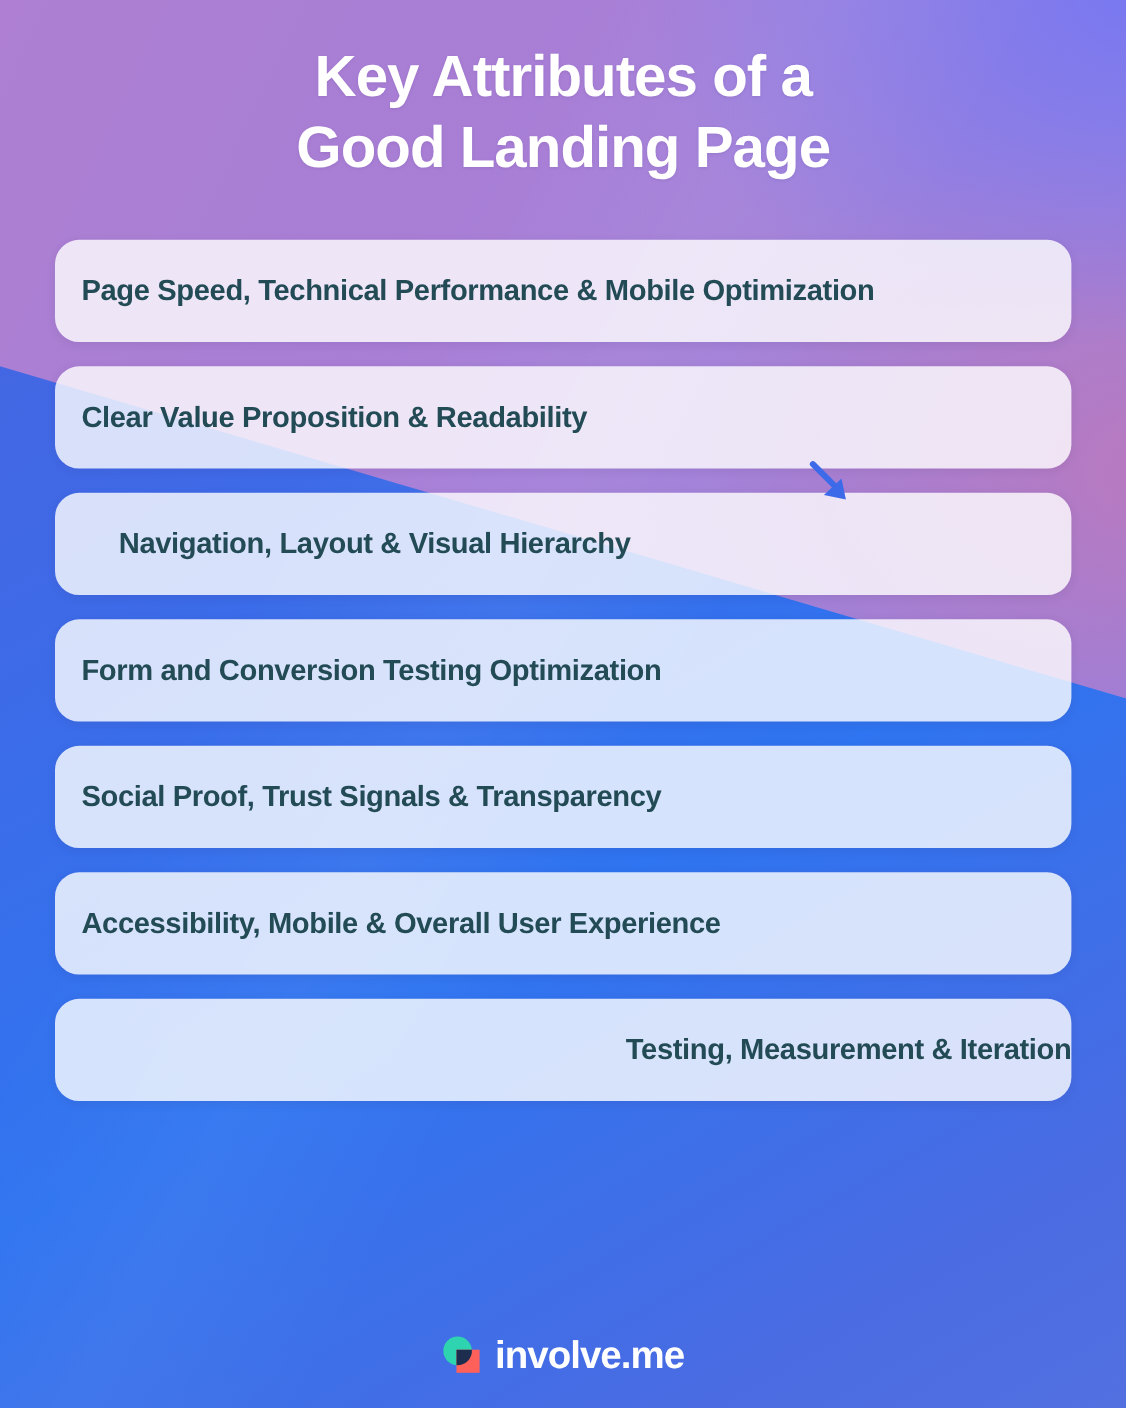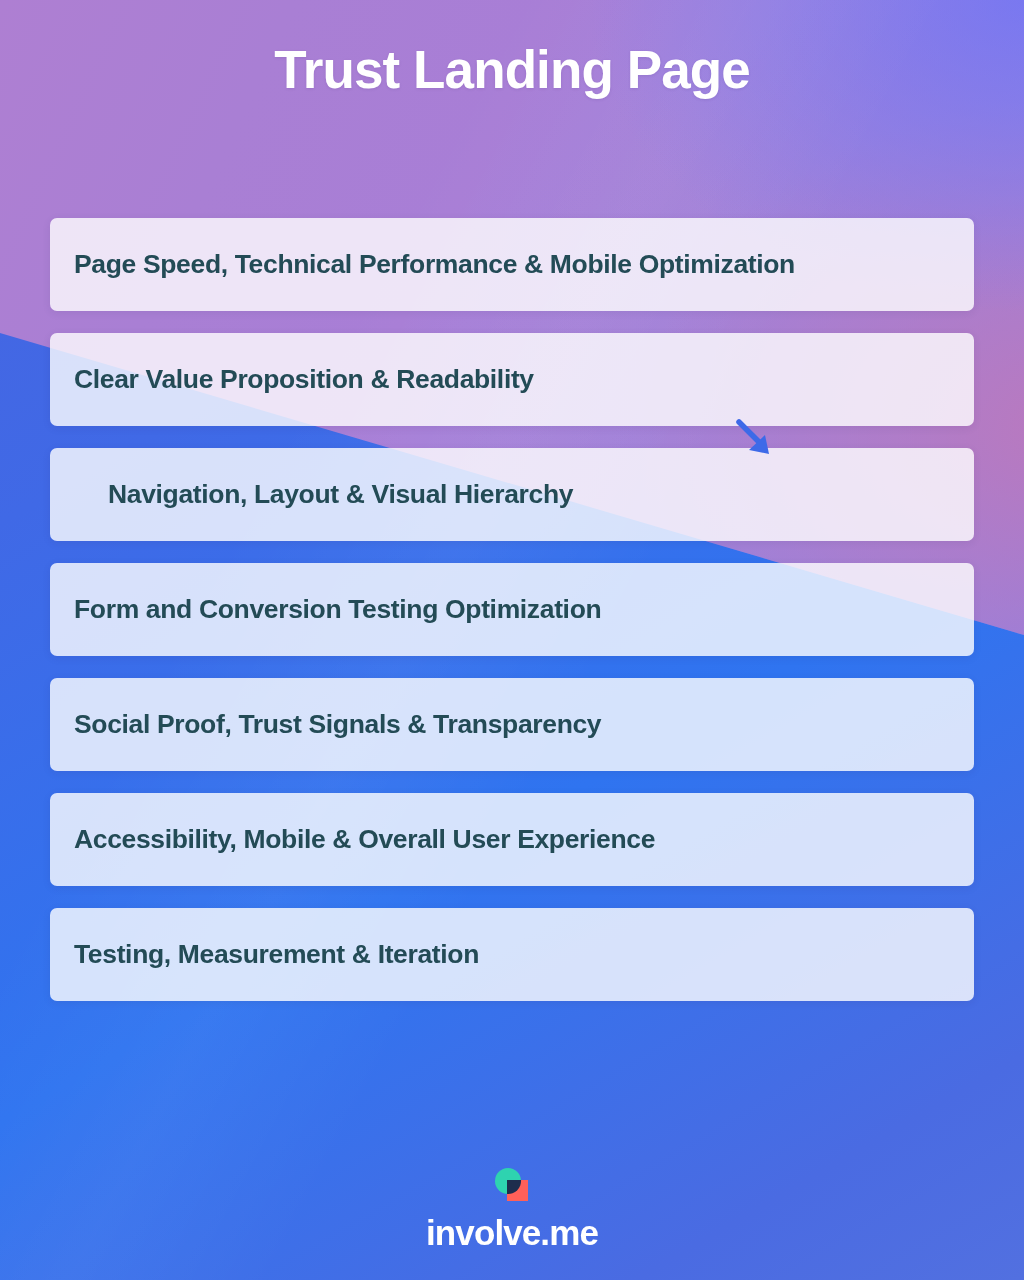--- a/index.html
+++ b/index.html
@@ -111,28 +111,28 @@
     left:50px;
     top:218px;
     width:924px;
     z-index:3;
   }
 
   .card {
     position:relative;
     height:93px;
     margin-bottom:22px;
-    border-radius:7px;
+    border-radius:22px;
     background:rgba(255,255,255,.80);
     box-shadow:0 2px 9px rgba(40,30,90,.09);
     display:flex;
     align-items:center;
     overflow:hidden;
   }
-  .card:last-child { margin-bottom:0; }
+  .card:last-child { margin-bottom:0;justify-content:flex-end; }
 
   .card-label {
     position:relative;
     z-index:2;
     color:#234b56;
     font-size:26.5px;
     font-weight:bold;
     letter-spacing:-0.35px;
     padding-left:24px;
     white-space:nowrap;
@@ -153,21 +153,20 @@
   
   #footer {
     position:absolute;
     left:0; right:0;
     bottom:30px;
     z-index:4;
     display:flex;
     align-items:center;
     justify-content:center;
     gap:12px;
-    flex-direction:column;
   }
   #logo-mark {
     position:relative;
     width:36px;
     height:36px;
     flex:none;
   }
   #logo-text {
     color:#ffffff;
     font-size:35px;
@@ -181,21 +180,22 @@
 
 <div id="bg">
   <div id="bg-blue"></div>
   <div id="bg-purple"></div>
   <div id="bg-mauve"></div>
   <div id="bg-violet"></div>
   <div id="bg-sheen"></div>
 </div>
 
 <h1 id="title">
-  <span class="ln">Trust Landing Page</span>
+  <span class="ln">Key Attributes of a</span>
+  <span class="ln">Good Landing Page</span>
 </h1>
 
 <div id="cards">
     <div class="card">
       <span class="card-label">Page Speed, Technical Performance &amp; Mobile Optimization</span>
     </div>
     <div class="card">
       <span class="card-label">Clear Value Proposition &amp; Readability</span>
     </div>
     <div class="card indent">

